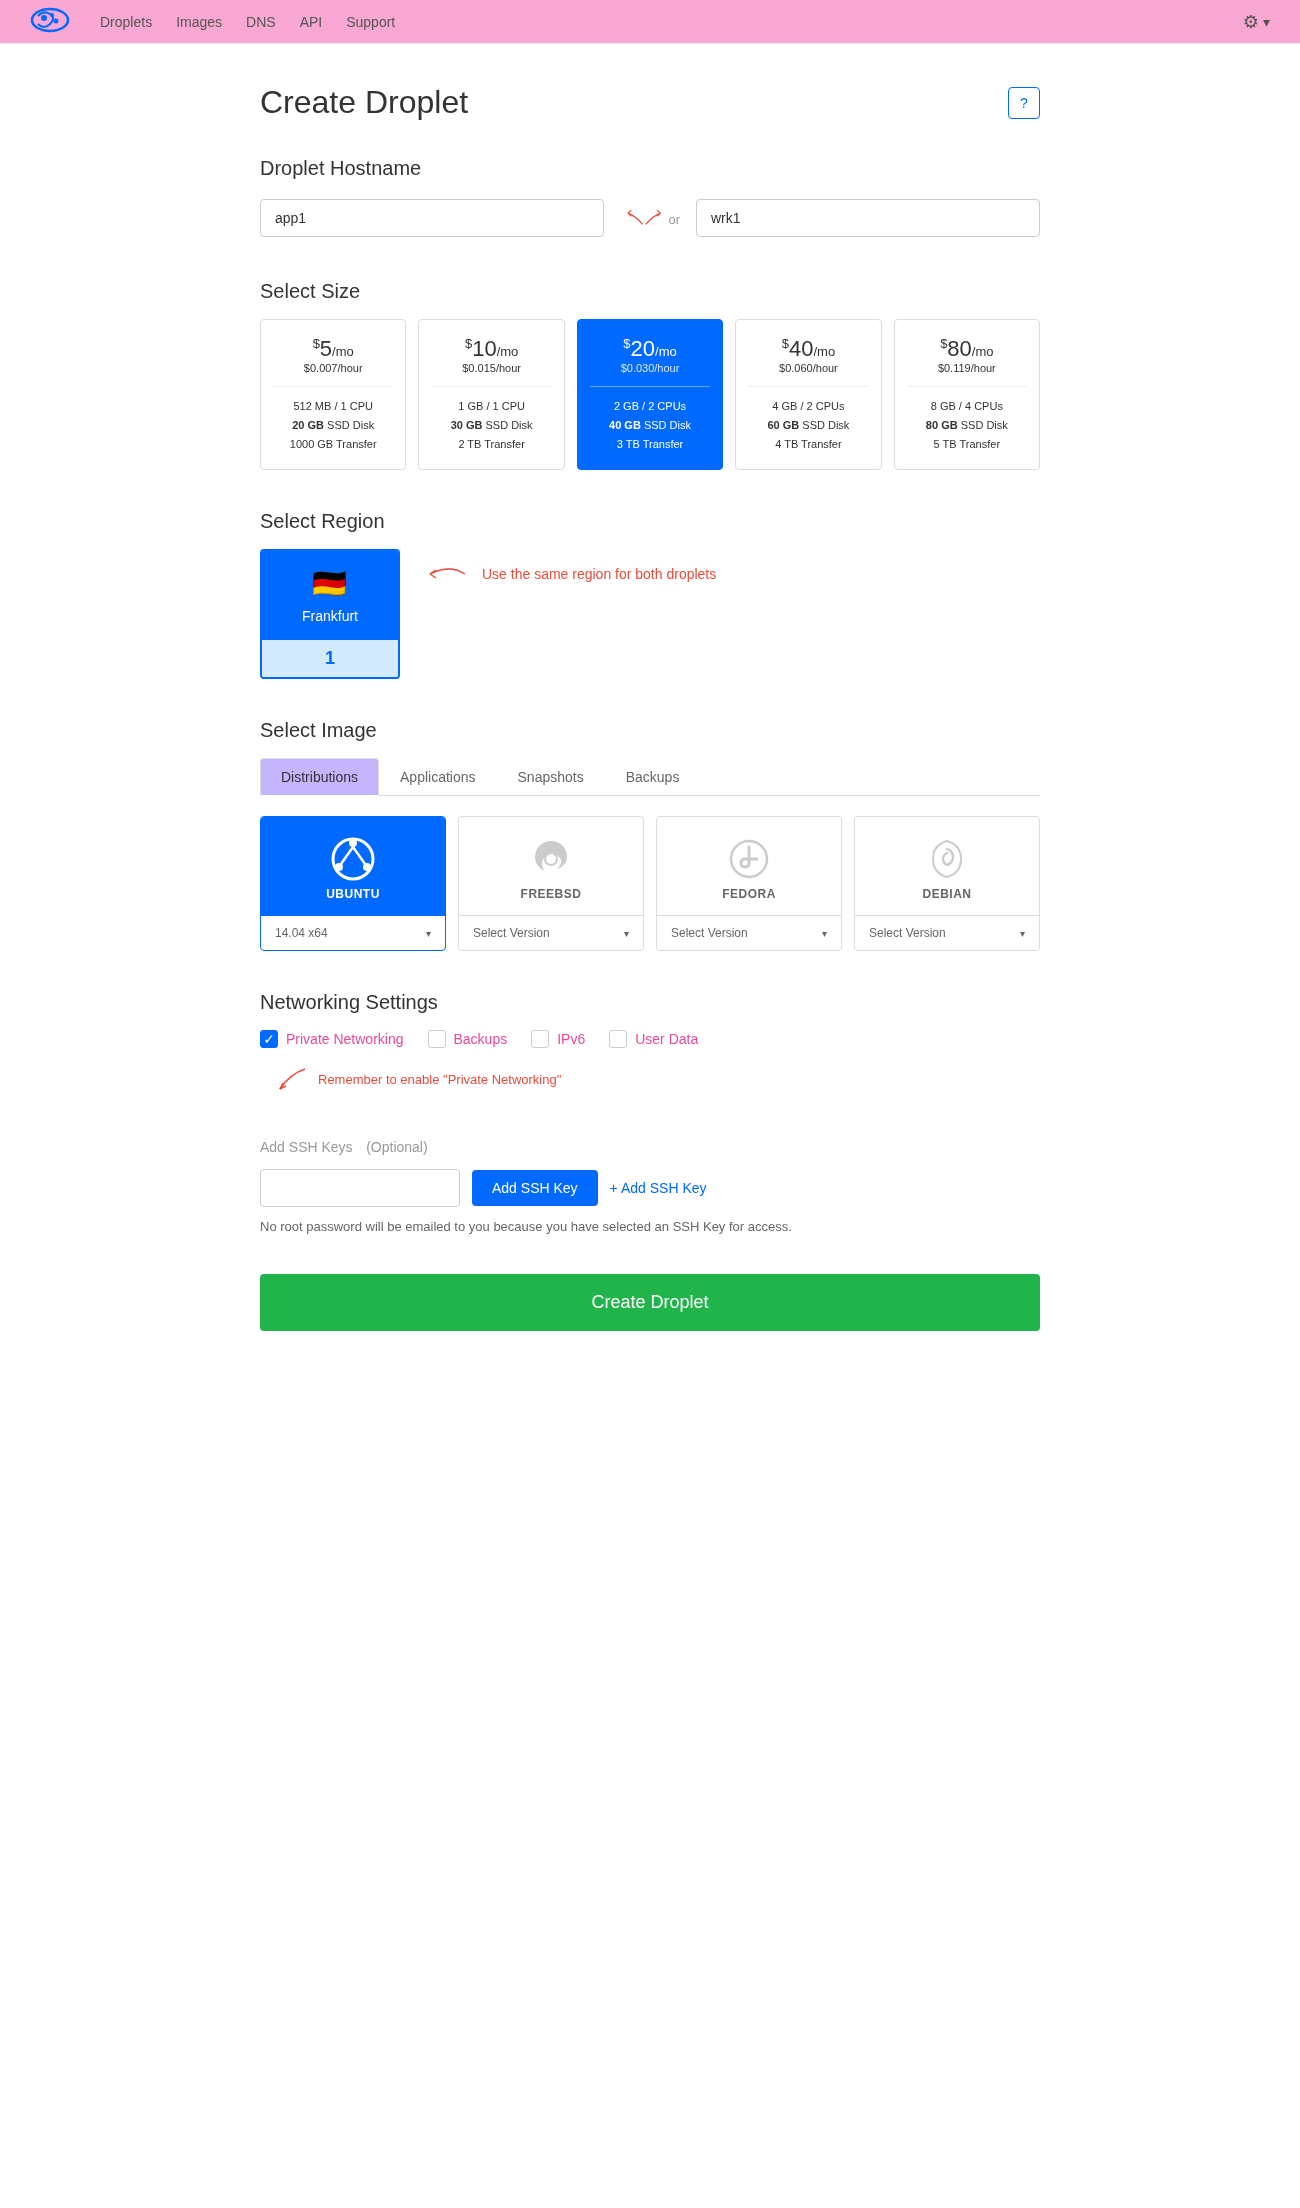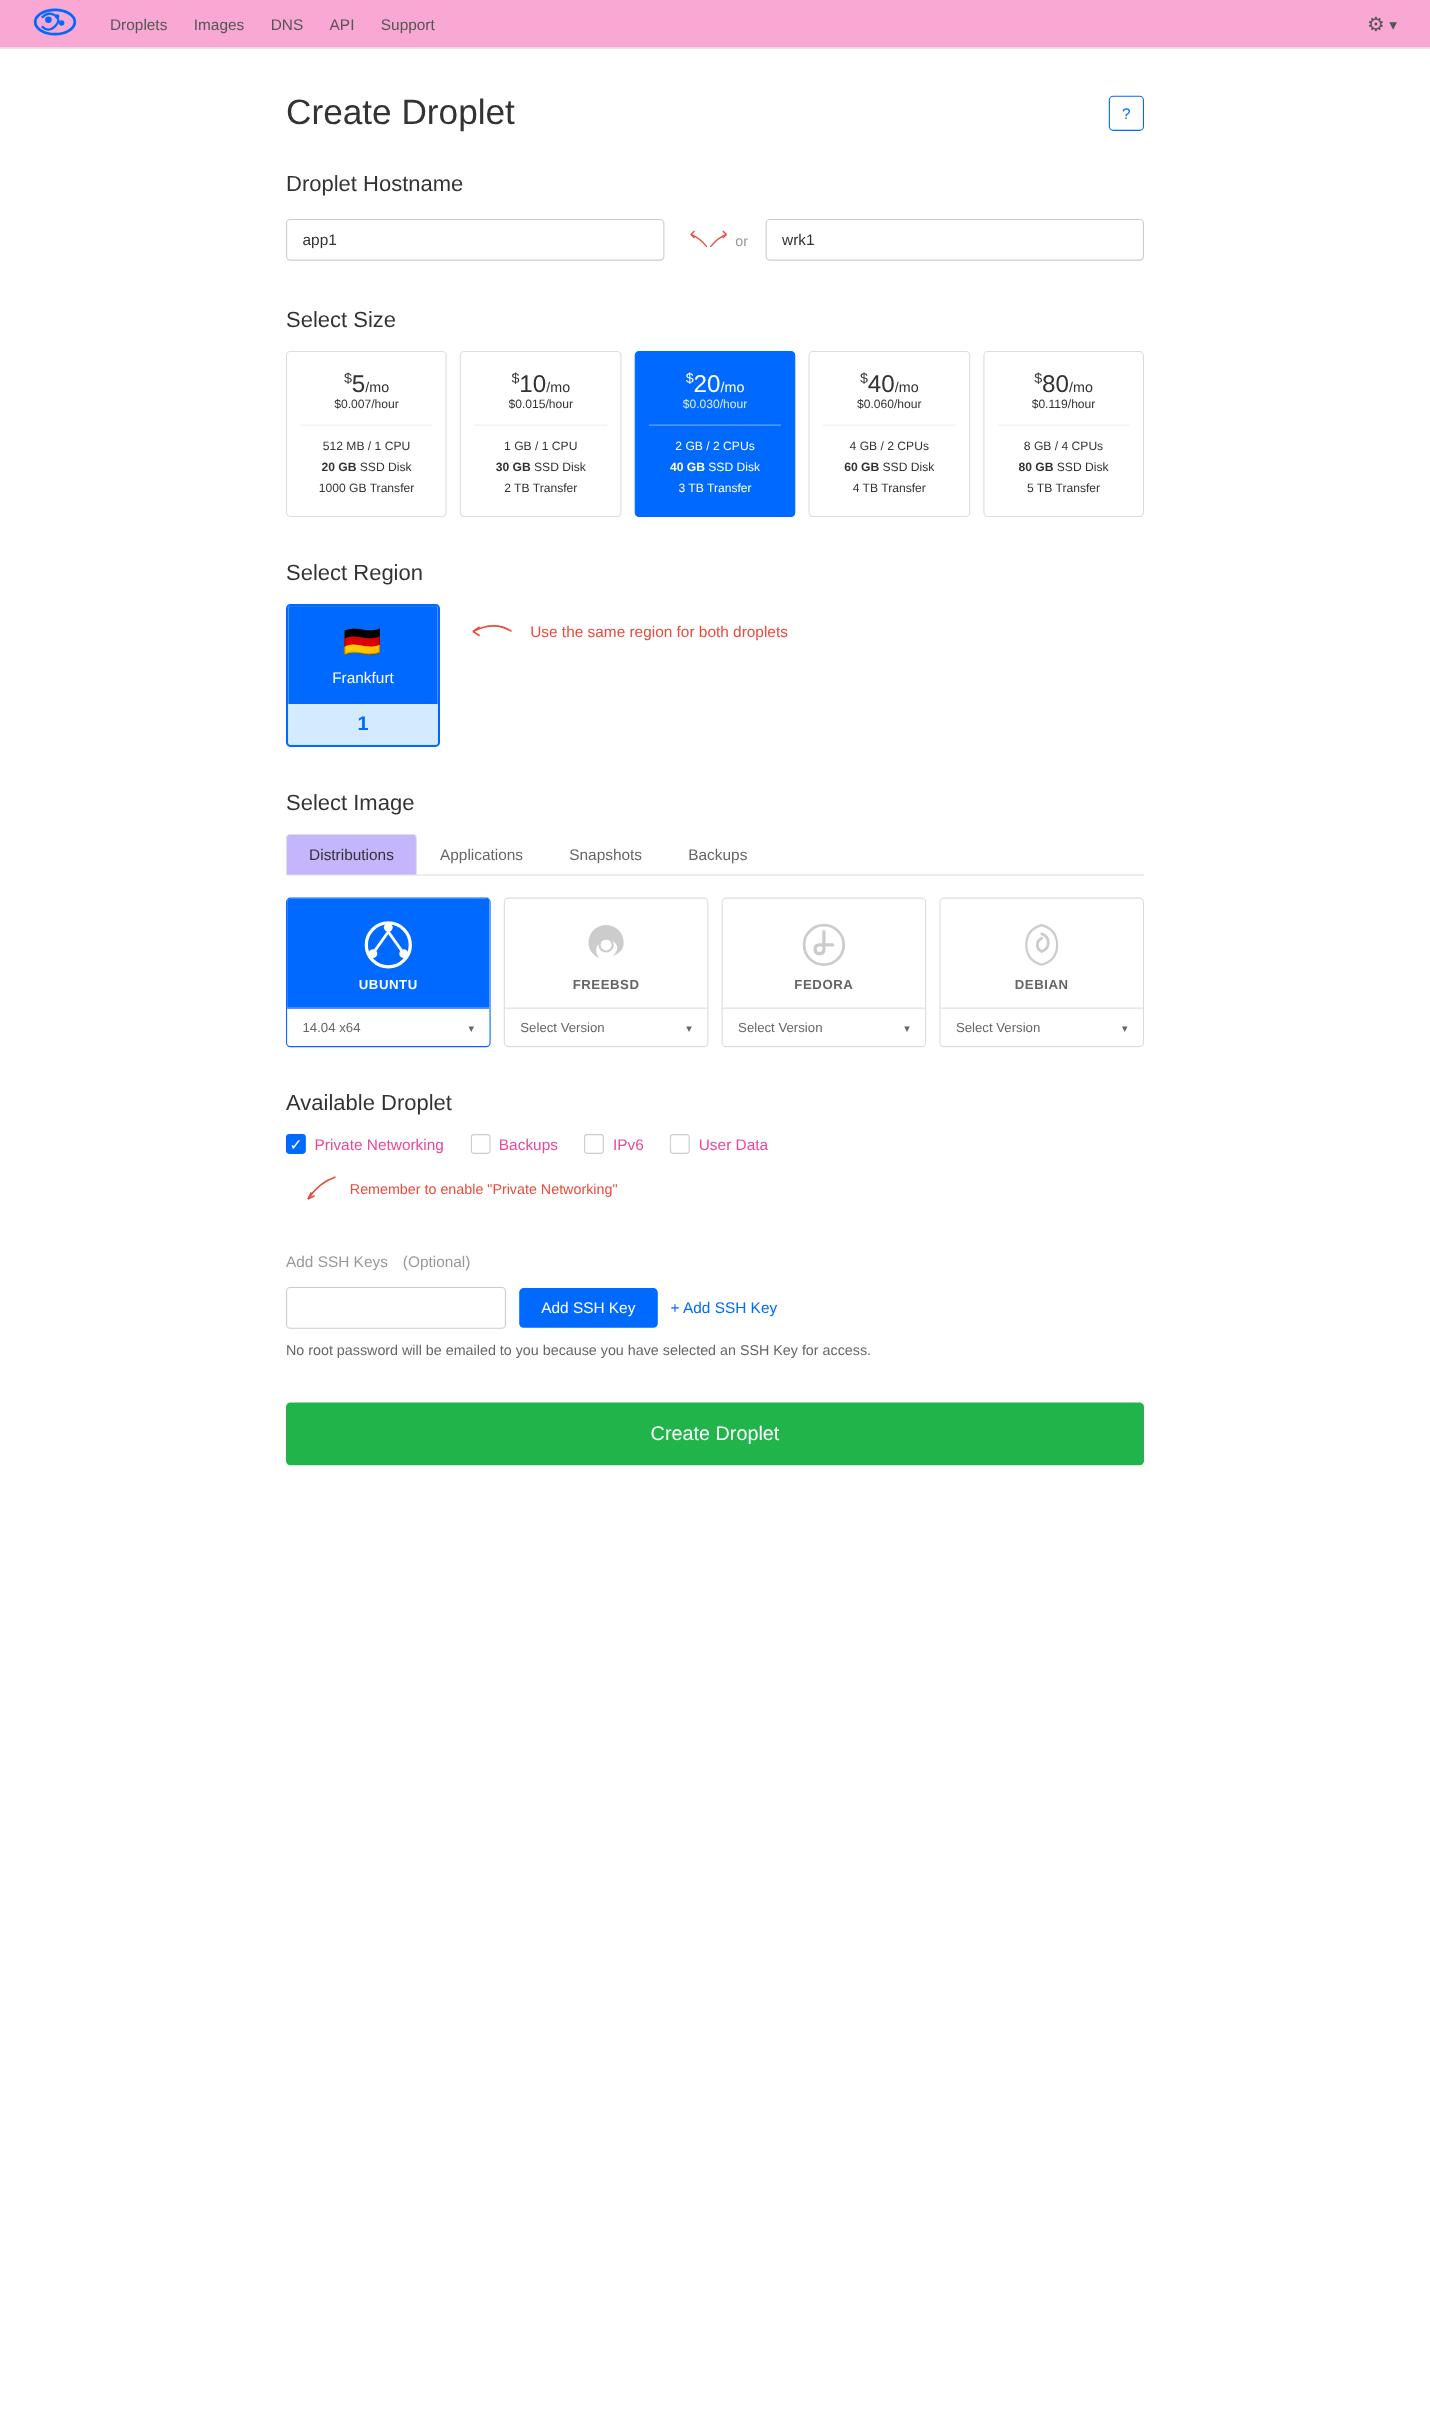--- a/index.html
+++ b/index.html
@@ -58,21 +58,21 @@
     .image-tab { padding: 10px 20px; cursor: pointer; font-size: 14px; color: #666; border: 1px solid transparent; border-bottom: none; margin-bottom: -1px; }
     .image-tab.active { border: 1px solid #ddd; border-bottom: 1px solid #fff; background: #c4b5fd; color: #333; border-radius: 4px 4px 0 0; }
     
     .image-cards { display: flex; gap: 12px; }
     .image-card { flex: 1; border: 1px solid #ddd; border-radius: 4px; overflow: hidden; cursor: pointer; }
     .image-card.active { border-color: #0069ff; }
     .image-card-top { padding: 20px 16px 14px; text-align: center; }
     .image-card.active .image-card-top { background: #0069ff; }
     .image-name { font-size: 12px; font-weight: 600; letter-spacing: 0.5px; color: #666; text-transform: uppercase; }
     .image-card.active .image-name { color: #fff; }
-    .image-card-bottom { padding: 10px 14px; border-top: 1px solid #ddd; display: flex; align-items: flex-end; justify-content: space-between; font-size: 12px; color: #666; }
+    .image-card-bottom { padding: 10px 14px; border-top: 1px solid #ddd; display: flex; align-items: center; justify-content: space-between; font-size: 12px; color: #666; }
     .image-card.active .image-card-bottom { border-top-color: #0069ff; }
     .version-select { display: flex; align-items: center; gap: 4px; cursor: pointer; }
     .chevron { font-size: 10px; }
     
     
     .settings-row { display: flex; align-items: center; gap: 24px; margin-bottom: 16px; }
     .checkbox-item { display: flex; align-items: center; gap: 8px; cursor: pointer; }
     .checkbox-box { width: 18px; height: 18px; border: 1px solid #ccc; border-radius: 3px; background: #fff; display: flex; align-items: center; justify-content: center; flex-shrink: 0; }
     .checkbox-box.checked { background: #0069ff; border-color: #0069ff; color: #fff; }
     .checkbox-label { font-size: 14px; color: #ec4899; }
@@ -291,21 +291,21 @@
         <span>Select Version</span>
         <span class="version-select">
               <span class="chevron">▾</span>
             </span>
       </div>
     </div>
       </div>
   </div>
 
   <div class="section">
-    <h2 class="section-title">Available Droplet</h2>
+    <h2 class="section-title">Networking Settings</h2>
     <div class="settings-row" id="settings-row-container">
         <div class="checkbox-item">
       <div class="checkbox-box checked">
         ✓
       </div>
       <span class="checkbox-label">Private Networking</span>
     </div>
         <div class="checkbox-item">
       <div class="checkbox-box ">
         

